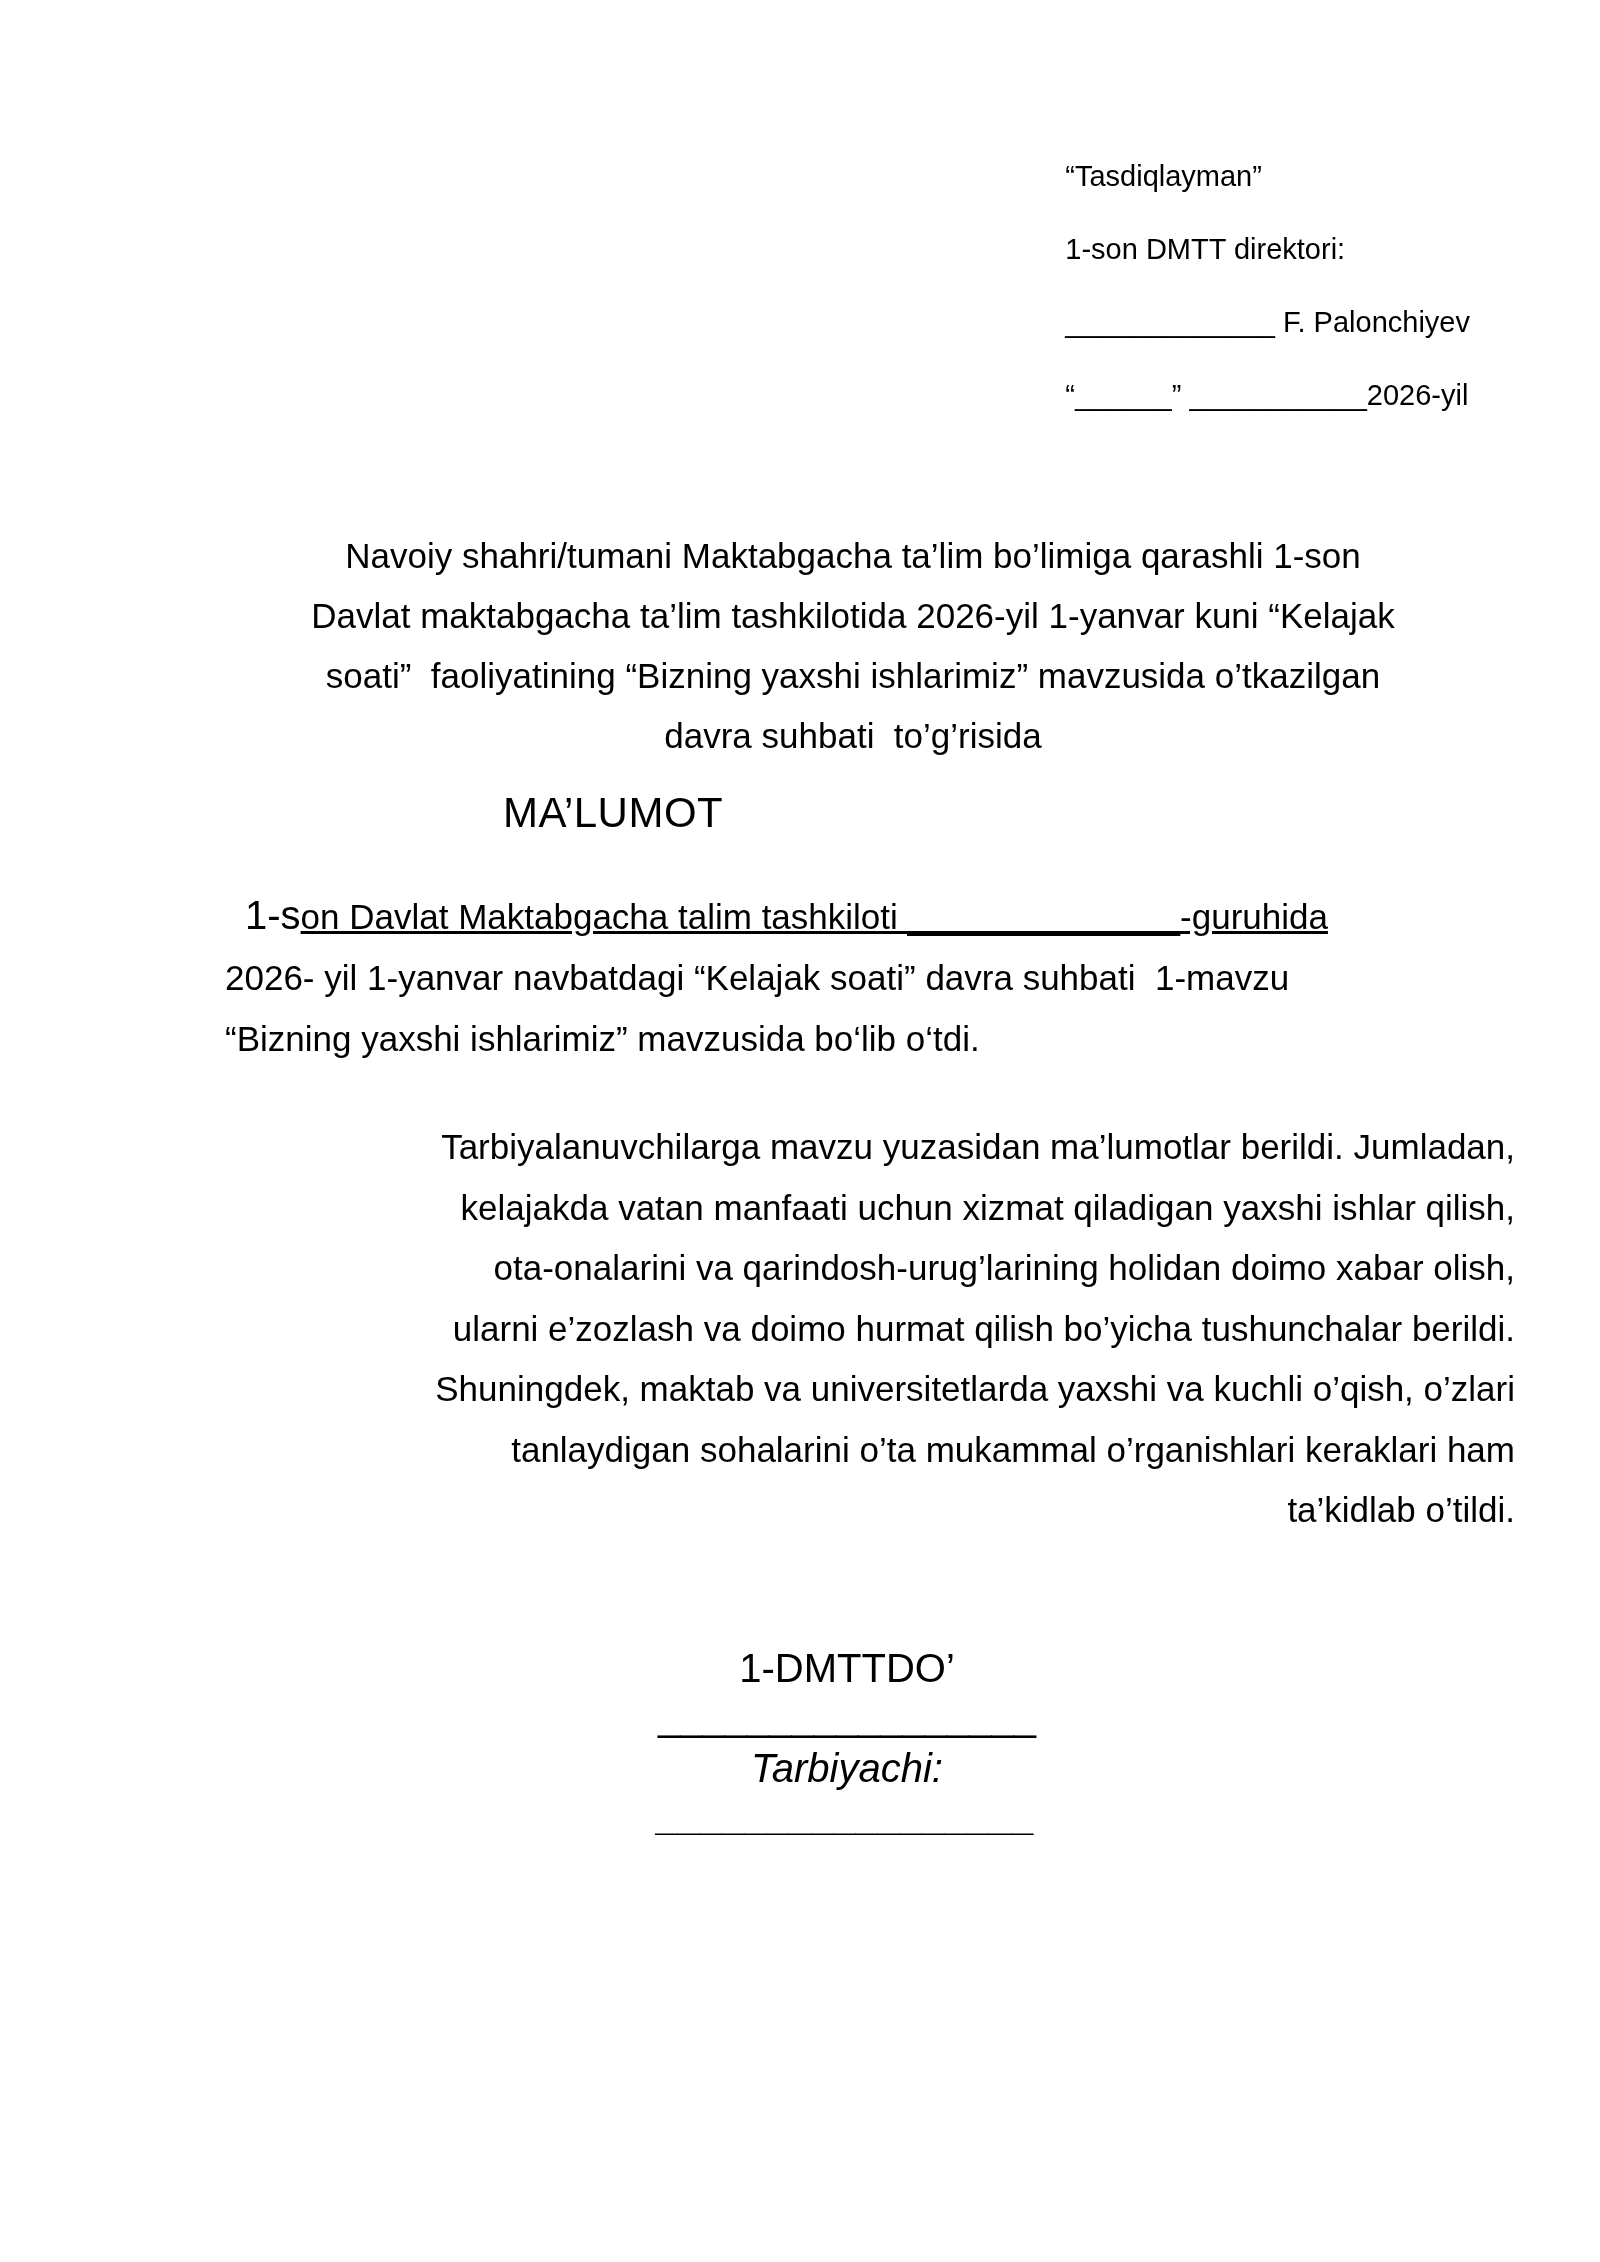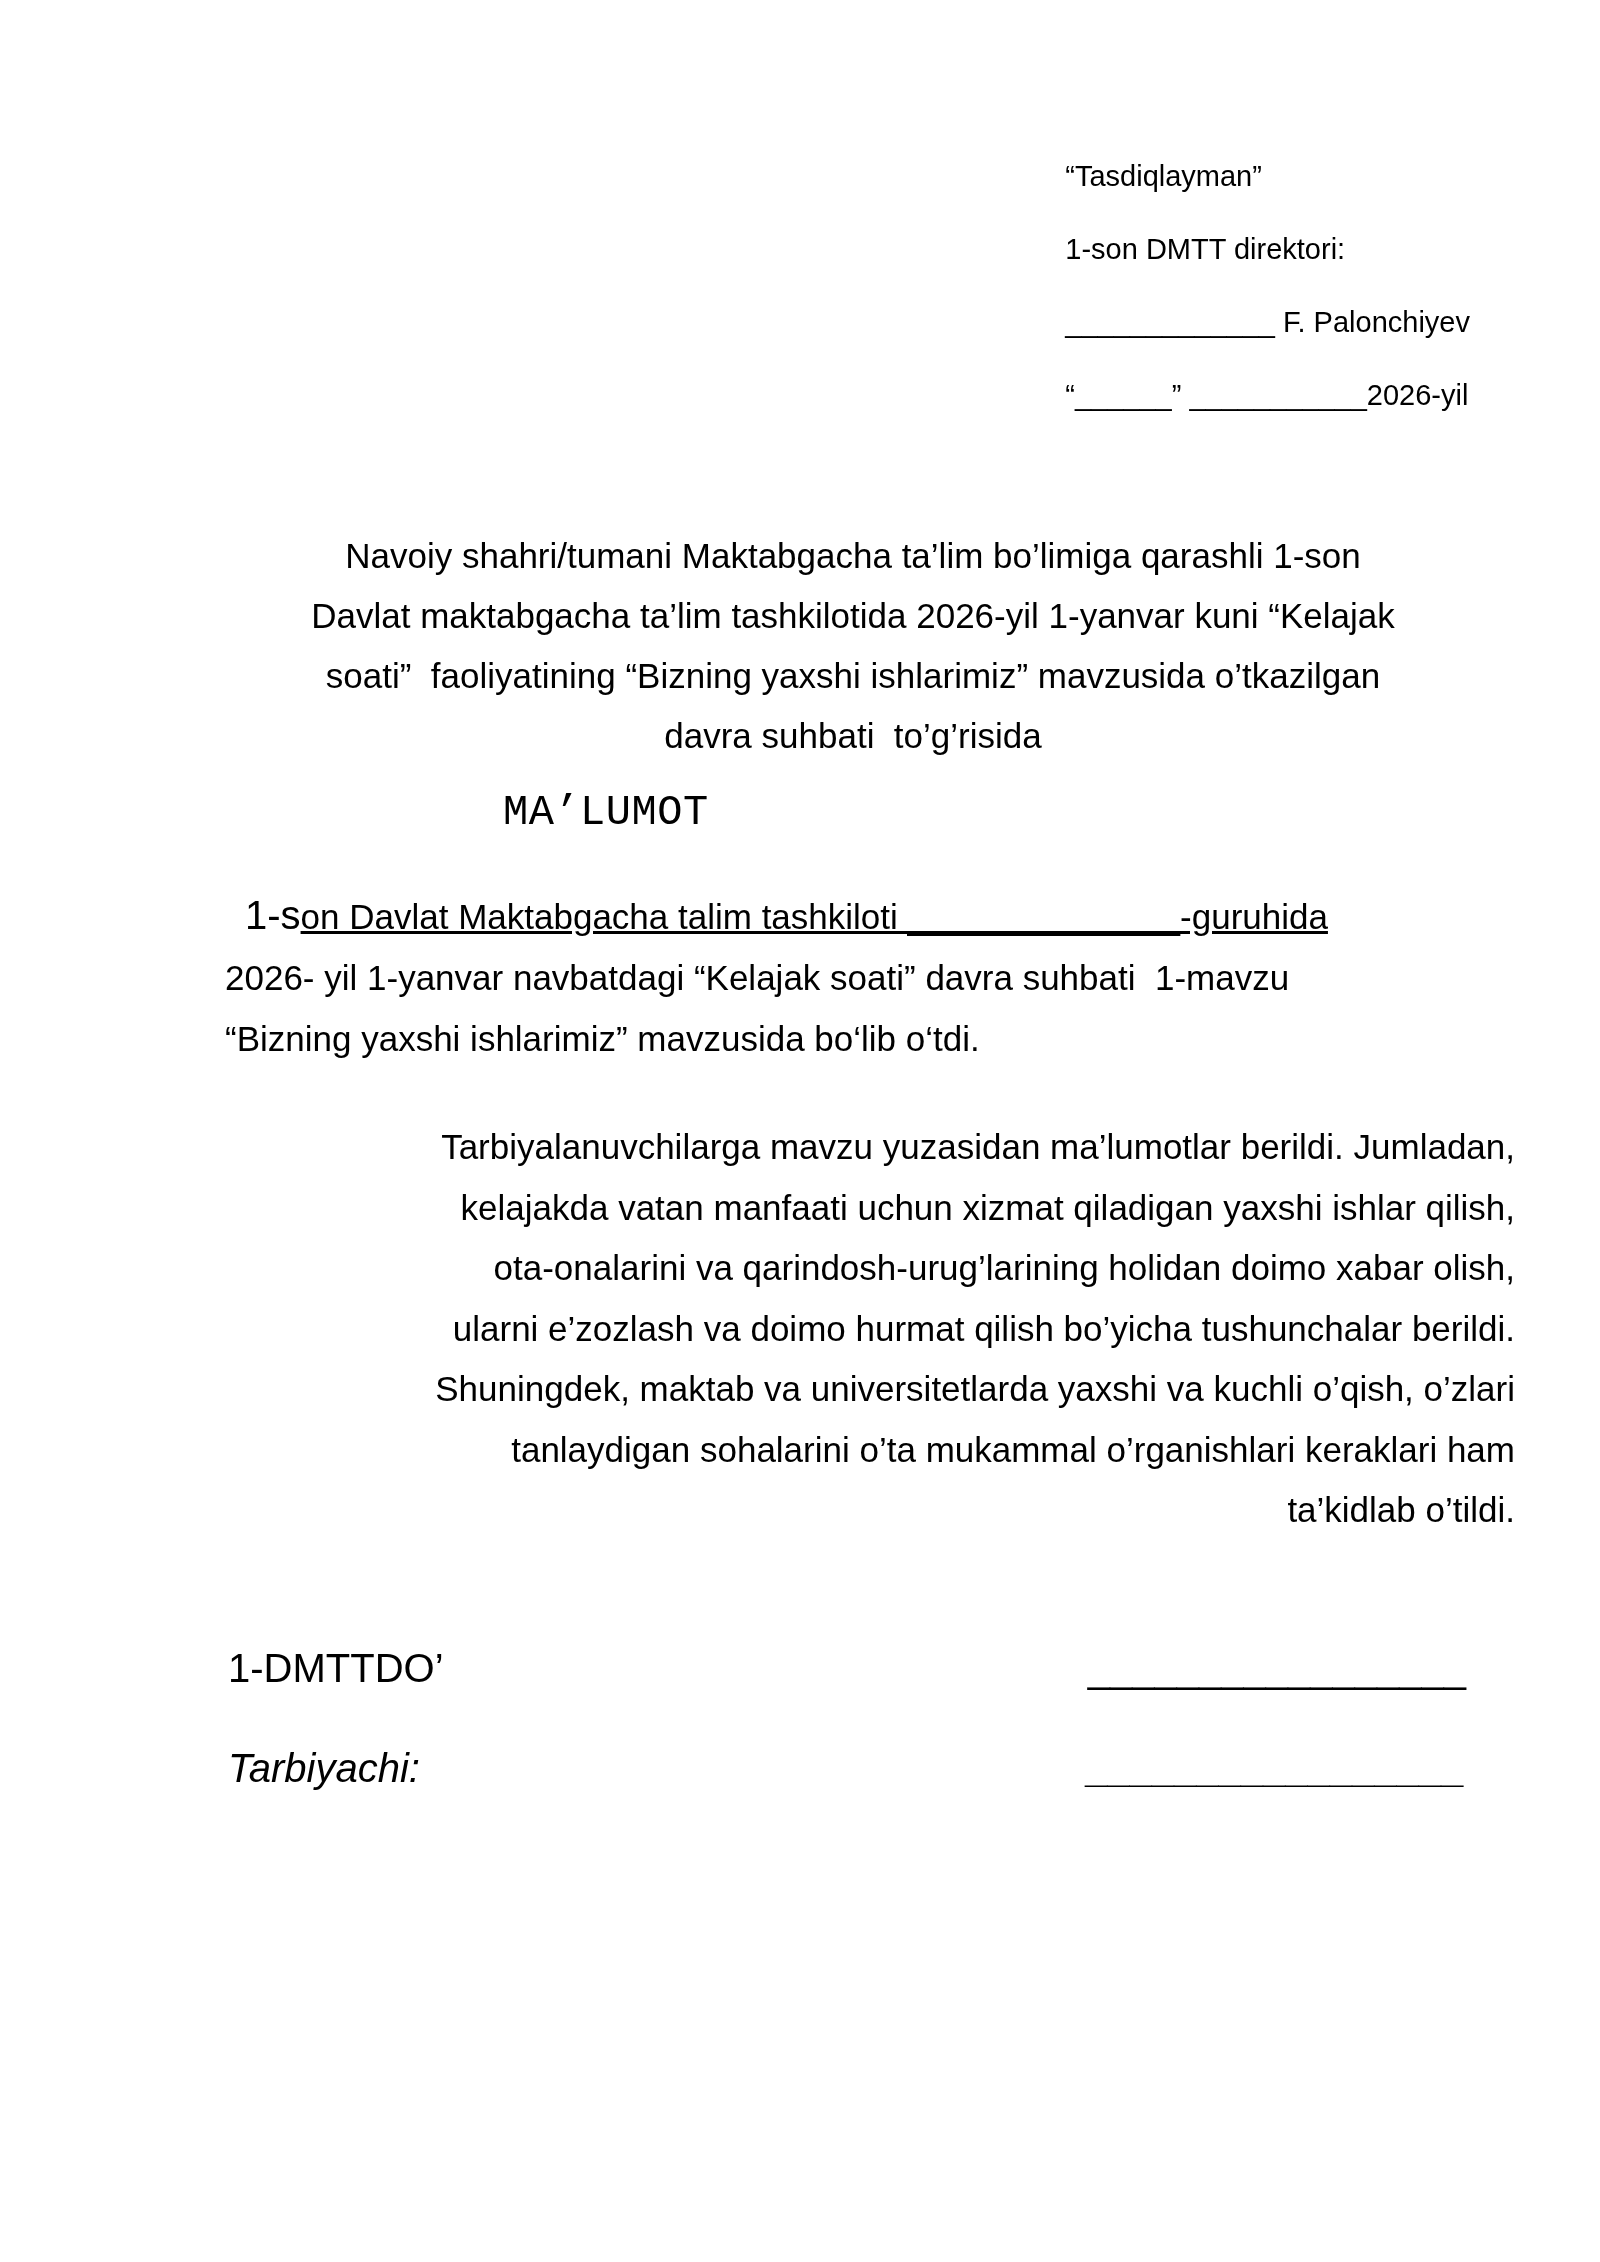--- a/index.html
+++ b/index.html
@@ -42,21 +42,20 @@
   
   .doc-title {
     position: absolute;
     top: 787px;
     left: 503px;
     font-size: 42px;
     line-height: 52px;
     font-weight: 400;
     letter-spacing: 0.5px;
     white-space: pre-wrap;
-    font-family: Liberation Mono, monospace;
   }
 
   
   .para1 {
     position: absolute;
     top: 885px;
     left: 225px;
     width: 1290px;
     font-size: 35px;
     line-height: 61px;
@@ -78,23 +77,24 @@
   }
   .para2 .line.ind { padding-left: 13px; }
 
   
   .sig-row {
     position: absolute;
     left: 228px;
     right: 134px;
     display: flex;
     justify-content: space-between;
-    align-items: flex-end;
+    align-items: center;
     font-size: 40px;
     line-height: 48px;
+    flex-direction: column;
   }
   .sig-row.first { top: 1644px; }
   .sig-row.second { top: 1744px; font-style: italic; }
   .sig-blank { white-space: pre; }
 </style>
 </head>
 <body>
 
 <div class="page">
 

